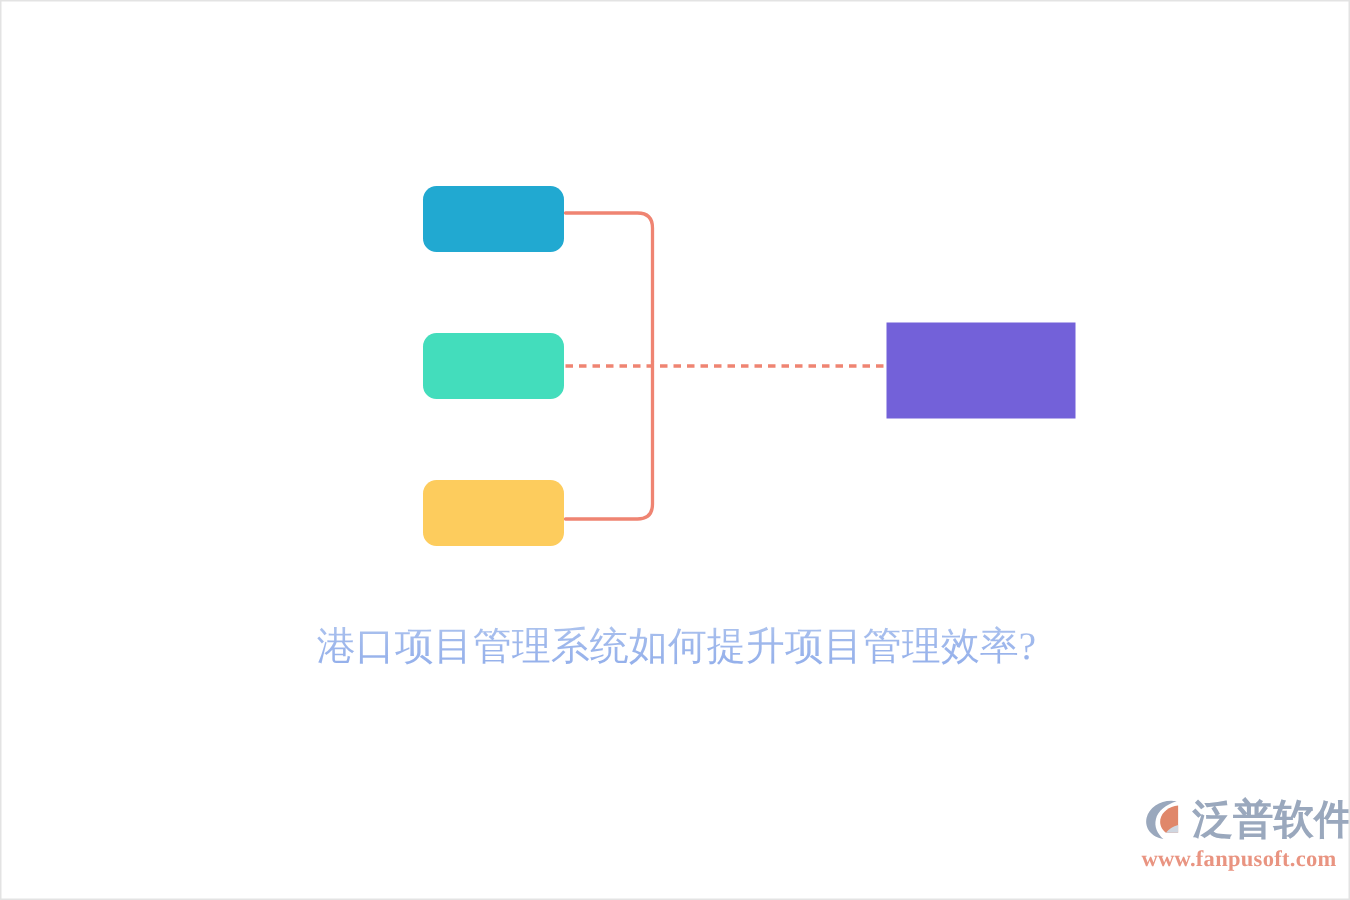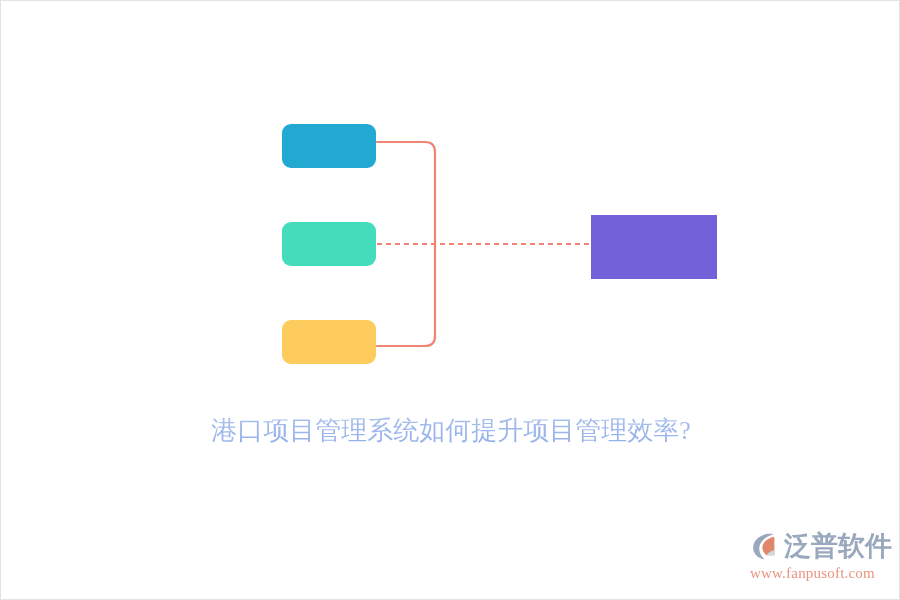--- a/index.html
+++ b/index.html
@@ -78,21 +78,21 @@
     -webkit-background-clip: text;
     background-clip: text;
     color: #9db6ea;
     -webkit-text-fill-color: transparent;
     white-space: nowrap;
   }
 
   
   .logo {
     position: absolute;
-    right: 21px;
+    right: 10px;
     bottom: 14px;
     width: 128px;
     height: 56px;
   }
   .logo-row {
     display: flex;
     align-items: center;
     height: 34px;
   }
   .logo-mark {
@@ -109,21 +109,21 @@
     color: #9aa8bd;
     letter-spacing: 0px;
     white-space: nowrap;
   }
   .logo-url {
     margin-top: 1px;
     text-align: left;
     font-family: "Liberation Serif", "DejaVu Serif", serif;
     font-size: 15px;
     line-height: 18px;
-    font-weight: 400;
+    font-weight: 700;
     color: #e99481;
     letter-spacing: 0.2px;
     white-space: nowrap;
   }
 </style>
 </head>
 <body>
 
 <div class="canvas">
 

